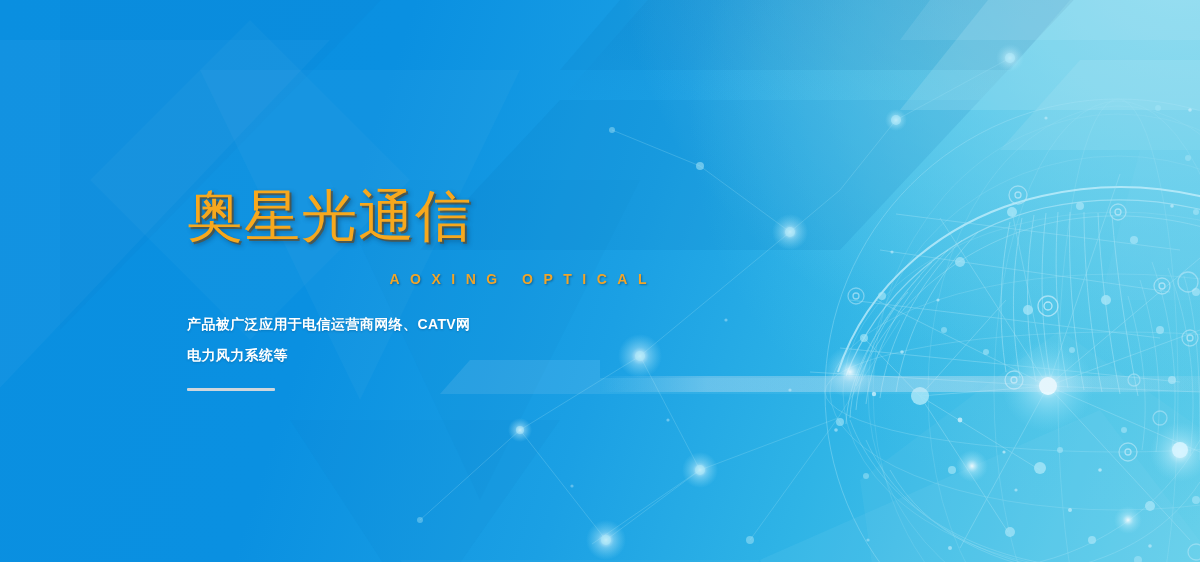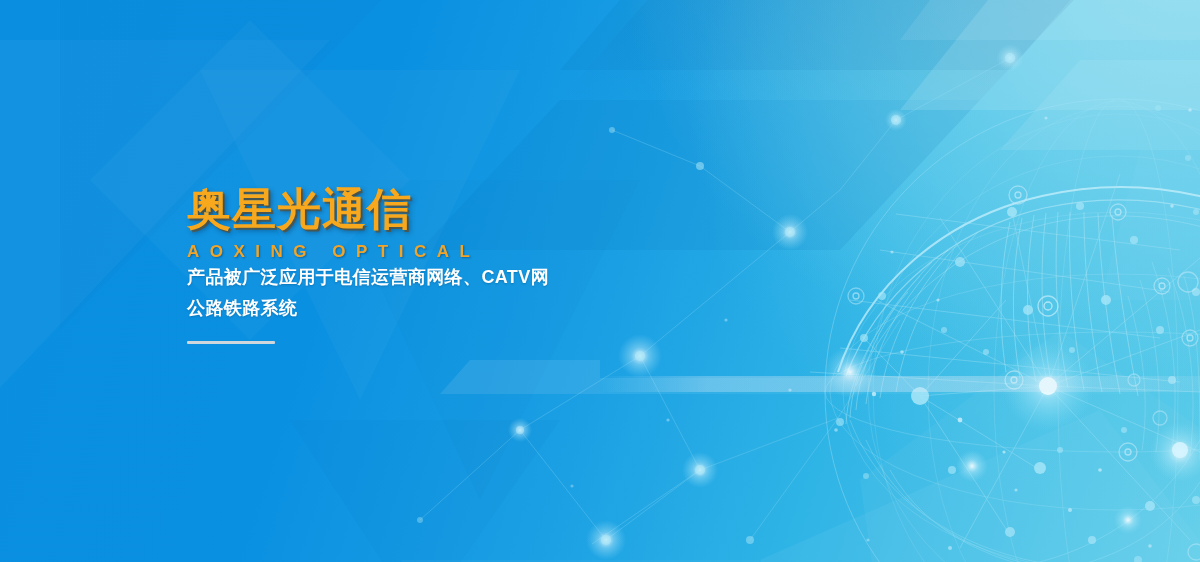--- a/index.html
+++ b/index.html
@@ -31,41 +31,43 @@
     position:absolute; left:600px; top:376px; width:600px; height:16px;
     background:linear-gradient(90deg, rgba(255,255,255,0) 0%, rgba(226,236,246,.30) 18%, rgba(226,236,246,.34) 62%, rgba(226,236,246,.10) 100%);
     pointer-events:none;
   }
 
   
   .content{
     position:absolute; left:187px; top:186px; width:470px;
   }
   .title{
-    font-size:44px;
-    font-weight:700;
+    font-size:56px;
+    font-weight:400;
     line-height:1.06;
     color:#f7a81d;
     letter-spacing:1px;
     text-shadow:
        2px 2px 0 rgba(120,62,0,.55),
        3px 3px 5px rgba(0,40,80,.45);
     white-space:nowrap;
   }
   .subtitle{
-    margin-top:9px;
-    font-size:17px;
+    margin-top:26px;
+    font-size:14px;
     font-weight:700;
     color:#f0a52a;
     letter-spacing:10.5px;
     text-shadow:1px 1px 2px rgba(0,45,85,.45);
     white-space:nowrap;
+    text-align:right;
   }
   .desc{
-    font-size:18px;
+    margin-top:22px;
+    font-size:14px;
     font-weight:700;
     line-height:31px;
     color:#ffffff;
     letter-spacing:.4px;
     width:418px;
     text-shadow:0 1px 2px rgba(0,55,100,.30);
   }
   .desc div{ white-space:nowrap; }
   .divider{
     margin-top:17px;
@@ -347,19 +349,19 @@
 
   <div class="lightband"></div>
 
   <div class="content">
     <div class="title">奥星光通信</div>
 
     <div class="subtitle">AOXING OPTICAL</div>
 
     <div class="desc">
       <div>产品被广泛应用于电信运营商网络、CATV网</div>
-      <div>公路铁路系统</div>
+      <div>电力风力系统等</div>
     </div>
 
     <div class="divider"></div>
   </div>
 
 </div>
 
 </body></html>

